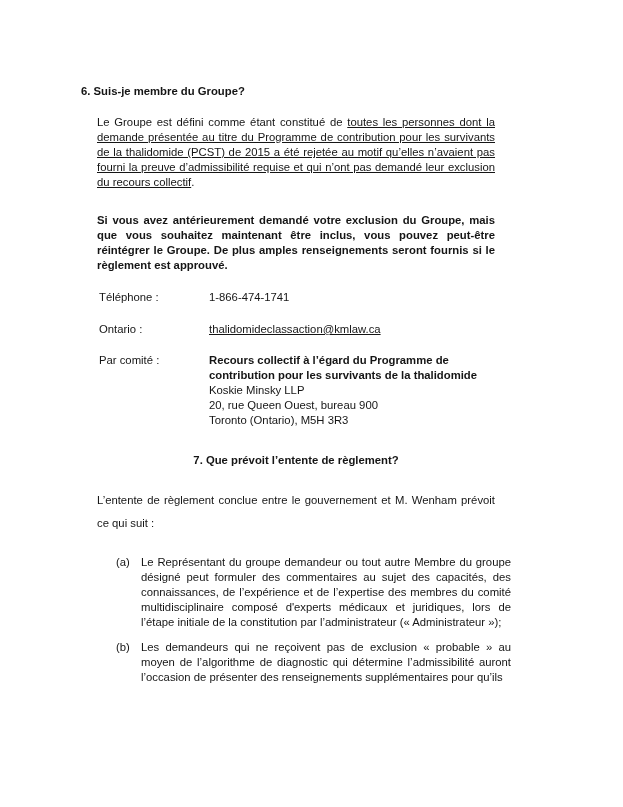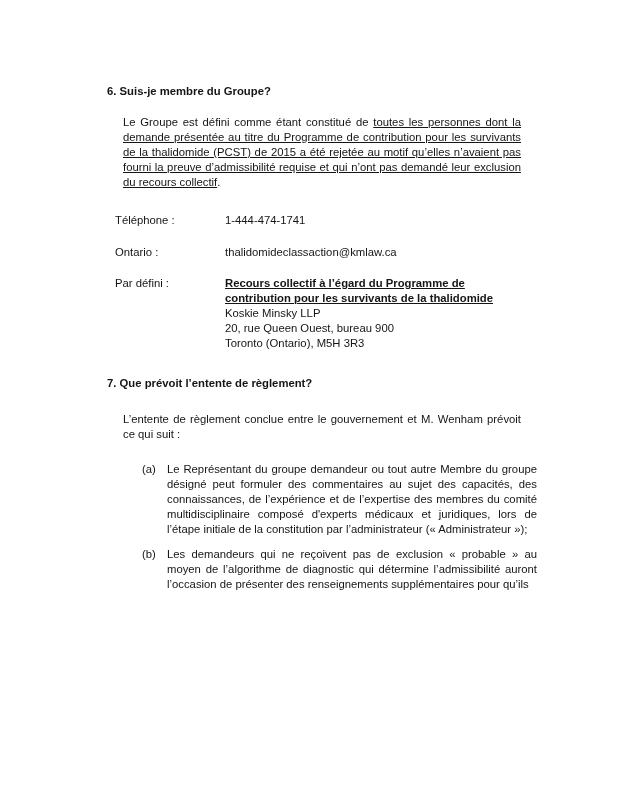--- a/index.html
+++ b/index.html
@@ -9,47 +9,48 @@
     height: 807px;
     background: #ffffff;
     overflow: hidden;
     color: #151515;
     font-family: "Liberation Sans", sans-serif;
     font-size: 11.3px;
     line-height: 15px;
   }
   .content {
     position: absolute;
-    left: 107px;
+    left: 81px;
     top: 84px;
     width: 430px;
   }
   .heading {
     font-weight: bold;
     margin: 0 0 13px 0;
   }
   .heading-7 {
     font-weight: bold;
     margin: 0 0 21px 0;
+    text-align: center;
   }
   p { margin: 16px; text-align: justify; }
   .para-1 { margin-bottom: 23px; }
   .para-2 { font-weight: bold; margin-bottom: 17px; }
   .para-3 { margin-bottom: 18px; }
-  .para-4 { line-height: 15px; margin-bottom: 20px; }
+  .para-4 { line-height: 23px; margin-bottom: 20px; }
   .underlined { text-decoration: underline; }
-  .contact { margin-left: 8px; margin-bottom: 0; }
+  .contact { margin-left: 18px; margin-bottom: 0; }
   .contact-row { display: flex; }
   .row-phone { margin-bottom: 17px; }
   .row-email { margin-bottom: 16px; }
   .row-written { margin-bottom: 25px; }
   .contact-label { flex: 0 0 110px; width: 110px; }
   .contact-value { flex: 1; }
-  .email-link { color: #151515; }
-  .bold { font-weight: bold; text-decoration: underline; }
+  .email-link { text-decoration: underline; color: #151515; }
+  .bold { font-weight: bold; }
   .pre-line { white-space: pre-line; }
   .list-item {
     position: relative;
     padding-left: 60px;
     text-align: justify;
   }
   .item-a { margin-bottom: 10px; }
   .list-marker {
     position: absolute;
     left: 35px;
@@ -59,38 +60,39 @@
 </head>
 <body>
 
 <div class="page">
   <div class="content">
 
     <div class="heading">6. Suis-je membre du Groupe?</div>
 
     <p class="para-1"><span>Le Groupe est défini comme étant constitué de </span><span class="underlined">toutes les personnes dont la demande présentée au titre du Programme de contribution pour les survivants de la thalidomide (PCST) de 2015 a été rejetée au motif qu’elles n’avaient pas fourni la preuve d’admissibilité requise et qui n’ont pas demandé leur exclusion du recours collectif</span><span>.</span></p>
 
+    <p class="para-2">Si vous avez antérieurement demandé votre exclusion du Groupe, mais que vous souhaitez maintenant être inclus, vous pouvez peut-être réintégrer le Groupe. De plus amples renseignements seront fournis si le règlement est approuvé.</p>
 
 
     <div class="contact">
 
       <div class="contact-row row-phone">
         <div class="contact-label">Téléphone :</div>
-        <div class="contact-value">1-444-474-1741</div>
+        <div class="contact-value">1-866-474-1741</div>
       </div>
 
       <div class="contact-row row-email">
         <div class="contact-label">Ontario :</div>
         <div class="contact-value">
           <span class="email-link">thalidomideclassaction@kmlaw.ca</span>
         </div>
       </div>
 
       <div class="contact-row row-written">
-        <div class="contact-label">Par défini :</div>
+        <div class="contact-label">Par comité :</div>
         <div class="contact-value">
           <div class="bold pre-line">Recours collectif à l’égard du Programme de
 contribution pour les survivants de la thalidomide</div>
           <div class="pre-line">Koskie Minsky  LLP
 20, rue Queen Ouest, bureau 900
 Toronto (Ontario), M5H 3R3</div>
         </div>
       </div>
 
     </div>

